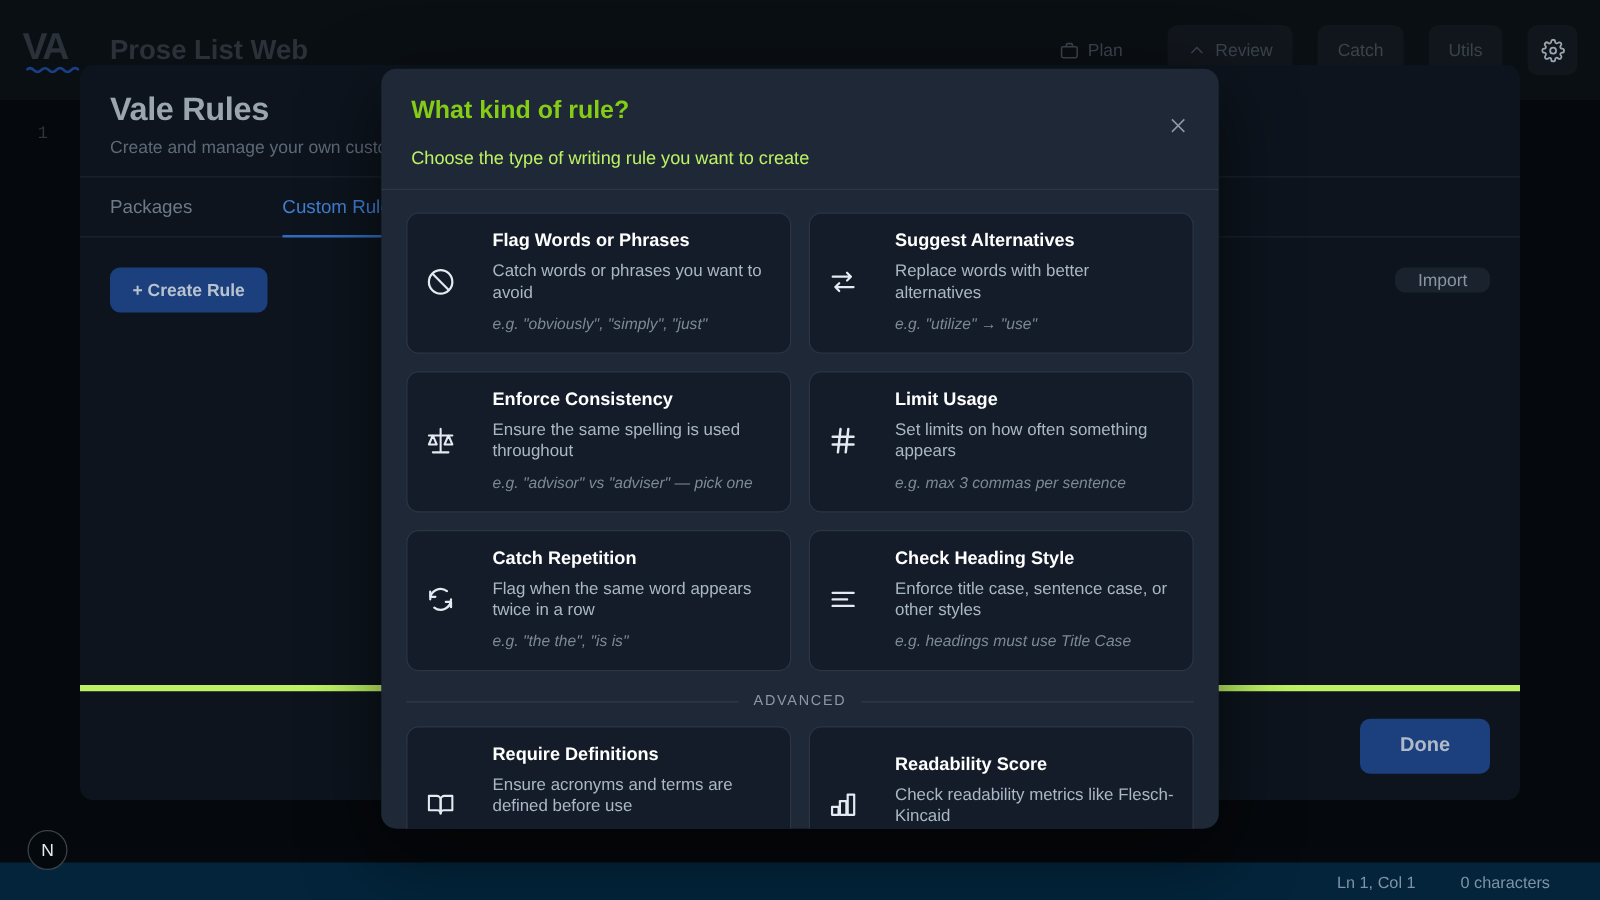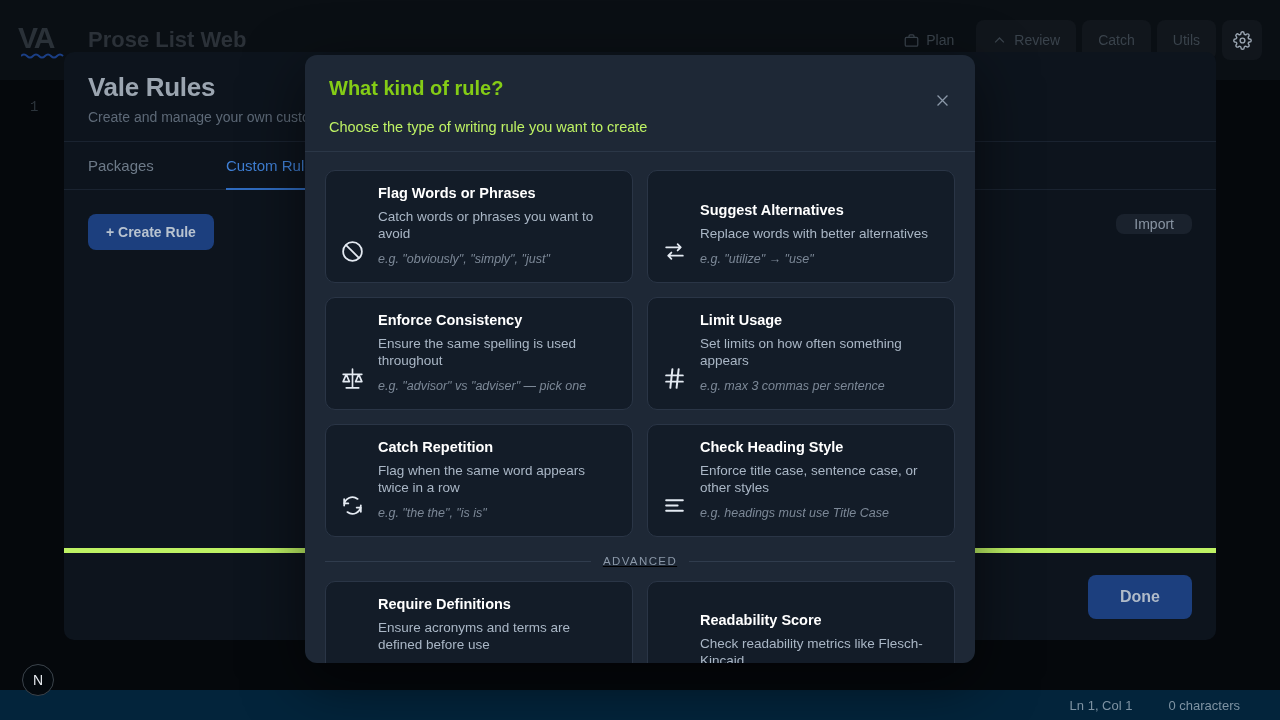--- a/index.html
+++ b/index.html
@@ -22,21 +22,21 @@
   }
   .brand { display: flex; align-items: center; gap: 14px; }
   .logo-wrap { position: relative; width: 56px; height: 36px; }
   .logo-text {
     font-size: 30px; font-weight: bold; color: #2a3138; letter-spacing: -2px;
     line-height: 32px;
   }
   .logo-squig { position: absolute; left: 3px; top: 30px; }
   .brand-title { font-size: 22px; font-weight: bold; color: #2b3138; }
 
-  .topbar-right { margin-left: auto; display: flex; align-items: center; gap: 6px; }
+  .topbar-right { margin-left: auto; display: flex; align-items: center; gap: 20px; }
   .tb-btn {
     display: flex; align-items: center; gap: 7px;
     height: 40px; padding: 0 16px; border-radius: 8px;
     background: #11161c; color: #3a434c; font-size: 14px;
   }
   .tb-btn.plain { background: transparent; }
   .tb-icon-btn {
     width: 40px; height: 40px; border-radius: 8px; background: #11161c;
     display: flex; align-items: center; justify-content: center;
   }
@@ -121,32 +121,31 @@
   }
   .modal-body {
     padding: 18px 20px 20px;
     height: 518px; overflow: hidden;
   }
   .card-grid { display: grid; grid-template-columns: 1fr 1fr; gap: 14px 14px; }
 
   .card {
     background: #131c28; border: 1px solid #2a3546; border-radius: 10px;
     padding: 14px 14px 14px 14px;
-    display: flex; gap: 12px; align-items: flex-end;
+    display: flex; gap: 28px; align-items: center;
   }
   .card-icon { flex: 0 0 auto; width: 26px; color: #e4eaf2; padding-top: 2px; }
   .card-txt { flex: 1 1 auto; min-width: 0; }
   .card-title { font-size: 14.5px; font-weight: bold; color: #ffffff; line-height: 1.2; }
   .card-desc { margin-top: 6px; font-size: 13.5px; color: #aab7c6; line-height: 1.26; }
   .card-eg { margin-top: 10px; font-size: 12.5px; color: #7c8897; font-style: italic; line-height: 1.25; }
 
   .advanced-sep {
     display: flex; align-items: center; gap: 12px;
     margin: 18px 0 14px;
-    text-decoration: underline;
   }
   .advanced-sep .line { flex: 1; height: 1px; background: #303c4d; }
   .advanced-sep .lbl { font-size: 11.5px; letter-spacing: 1.4px; color: #8b98a8; }
 </style>
 </head>
 <body>
 
 <div id="root">
 
   <div class="app-bg">

